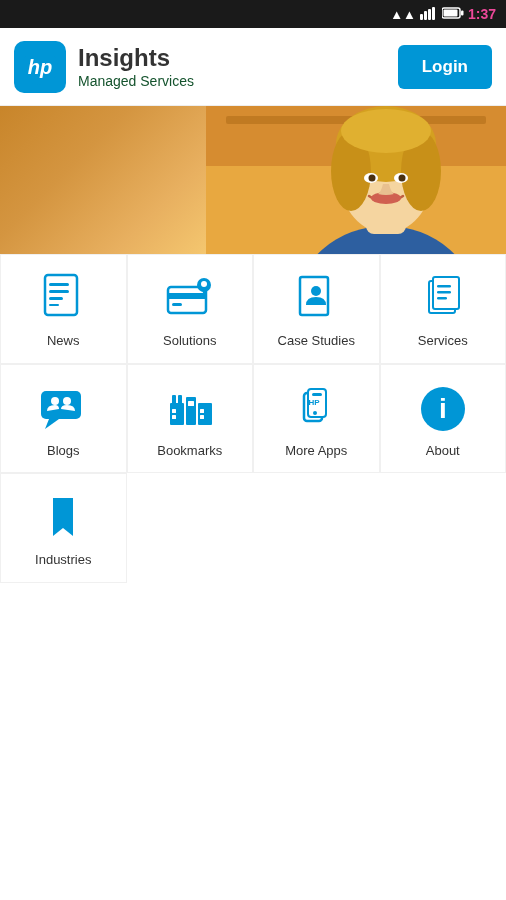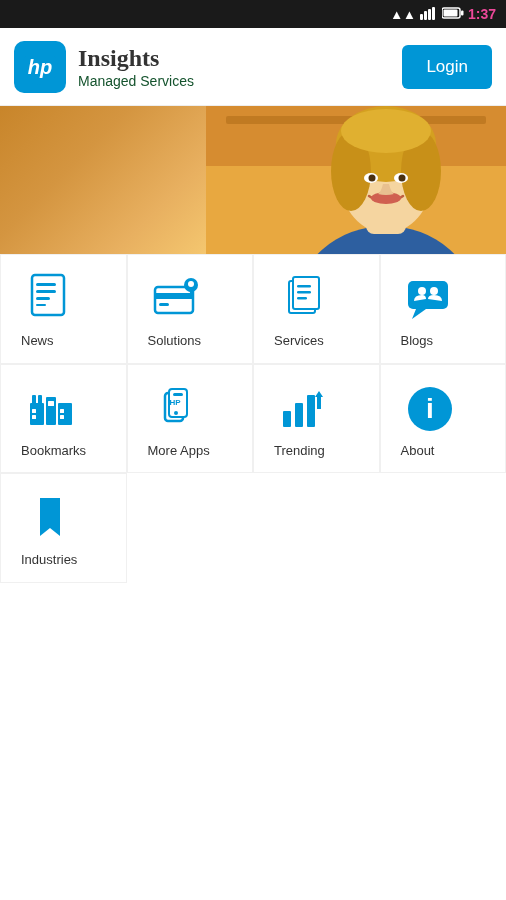--- a/index.html
+++ b/index.html
@@ -65,34 +65,33 @@
     }
     .app-title {
       display: flex;
       flex-direction: column;
     }
     .app-title-main {
       font-size: 24px;
       font-weight: bold;
       color: #333;
       line-height: 1.2;
-      font-family: Liberation Serif, serif;
     }
     .app-title-sub {
       font-size: 14px;
       color: #14532d;
     }
     .login-btn {
       background: #0096d6;
       color: white;
       border: none;
       border-radius: 6px;
       padding: 12px 24px;
       font-size: 17px;
-      font-weight: normal;
+      font-weight: bold;
       cursor: pointer;
     }
 
     
     .hero {
       height: 148px;
       background: linear-gradient(135deg, #d4891c 0%, #e8a030 30%, #f5c060 50%, #e8a030 70%, #c47820 100%);
       position: relative;
       overflow: hidden;
       display: flex;
@@ -102,23 +101,23 @@
 
     
     .grid {
       display: grid;
       grid-template-columns: repeat(4, 1fr);
       padding: 0;
     }
     .grid-item {
       display: flex;
       flex-direction: column;
-      align-items: flex-start;
+      align-items: center;
       justify-content: center;
-      padding: 18px 20px 14px;
+      padding: 18px 8px 14px;
       cursor: pointer;
       border: 0.5px solid #f0f0f0;
     }
     .icon-wrapper {
       width: 58px;
       height: 52px;
       display: flex;
       align-items: center;
       justify-content: center;
       margin-bottom: 8px;
@@ -235,20 +234,32 @@
         <rect x="8" y="30" width="10" height="3" rx="1.5" fill="#0096d6"></rect>
 
         <circle cx="40" cy="12" r="7" fill="#0096d6"></circle>
         <circle cx="40" cy="11" r="3" fill="white"></circle>
         <path d="M 37 15 L 40 22 L 43 15" fill="#0096d6"></path>
       </svg>
     </div>
     <span class="grid-label">Solutions</span>
   </div>
 
+  <div class="grid-item">
+    <div class="icon-wrapper">
+      <svg width="48" height="52" viewBox="0 0 48 52" fill="none">
+
+        <rect x="8" y="4" width="28" height="38" rx="2" stroke="#0096d6" stroke-width="2.5" fill="none"></rect>
+
+        <circle cx="24" cy="18" r="5" fill="#0096d6"></circle>
+        <path d="M 14 32 Q 14 24 24 24 Q 34 24 34 32" fill="#0096d6"></path>
+      </svg>
+    </div>
+    <span class="grid-label">Case Studies</span>
+  </div>
 
   <div class="grid-item">
     <div class="icon-wrapper">
       <svg width="52" height="52" viewBox="0 0 52 52" fill="none">
 
         <rect x="12" y="8" width="26" height="32" rx="2" stroke="#0096d6" stroke-width="2" fill="none"></rect>
         <rect x="16" y="4" width="26" height="32" rx="2" stroke="#0096d6" stroke-width="2" fill="white"></rect>
         <rect x="20" y="12" width="14" height="2.5" rx="1.2" fill="#0096d6"></rect>
         <rect x="20" y="18" width="14" height="2.5" rx="1.2" fill="#0096d6"></rect>
         <rect x="20" y="24" width="10" height="2.5" rx="1.2" fill="#0096d6"></rect>
@@ -306,33 +317,20 @@
         <rect x="18" y="6" width="18" height="28" rx="3" stroke="#0096d6" stroke-width="2" fill="white"></rect>
         <rect x="22" y="10" width="10" height="3" rx="1.5" fill="#0096d6"></rect>
 
         <text x="24" y="22" font-size="8" font-weight="bold" fill="#0096d6" font-family="Arial" text-anchor="middle">HP</text>
         <rect x="23" y="28" width="4" height="4" rx="2" fill="#0096d6"></rect>
       </svg>
     </div>
     <span class="grid-label">More Apps</span>
   </div>
 
-  <div class="grid-item">
-    <div class="icon-wrapper">
-      <svg width="52" height="52" viewBox="0 0 52 52" fill="none">
-
-        <rect x="6" y="28" width="8" height="16" rx="1" fill="#0096d6"></rect>
-        <rect x="18" y="20" width="8" height="24" rx="1" fill="#0096d6"></rect>
-        <rect x="30" y="12" width="8" height="32" rx="1" fill="#0096d6"></rect>
-
-        <path d="M 42 8 L 46 14 L 44 14 L 44 26 L 40 26 L 40 14 L 38 14 Z" fill="#0096d6"></path>
-      </svg>
-    </div>
-    <span class="grid-label">Trending</span>
-  </div>
 
   <div class="grid-item">
     <div class="icon-wrapper">
       <svg width="52" height="52" viewBox="0 0 52 52" fill="none">
 
         <circle cx="26" cy="26" r="22" fill="#0096d6"></circle>
         <text x="26" y="35" font-size="28" font-weight="bold" fill="white" font-family="Arial" text-anchor="middle">i</text>
       </svg>
     </div>
     <span class="grid-label">About</span>

